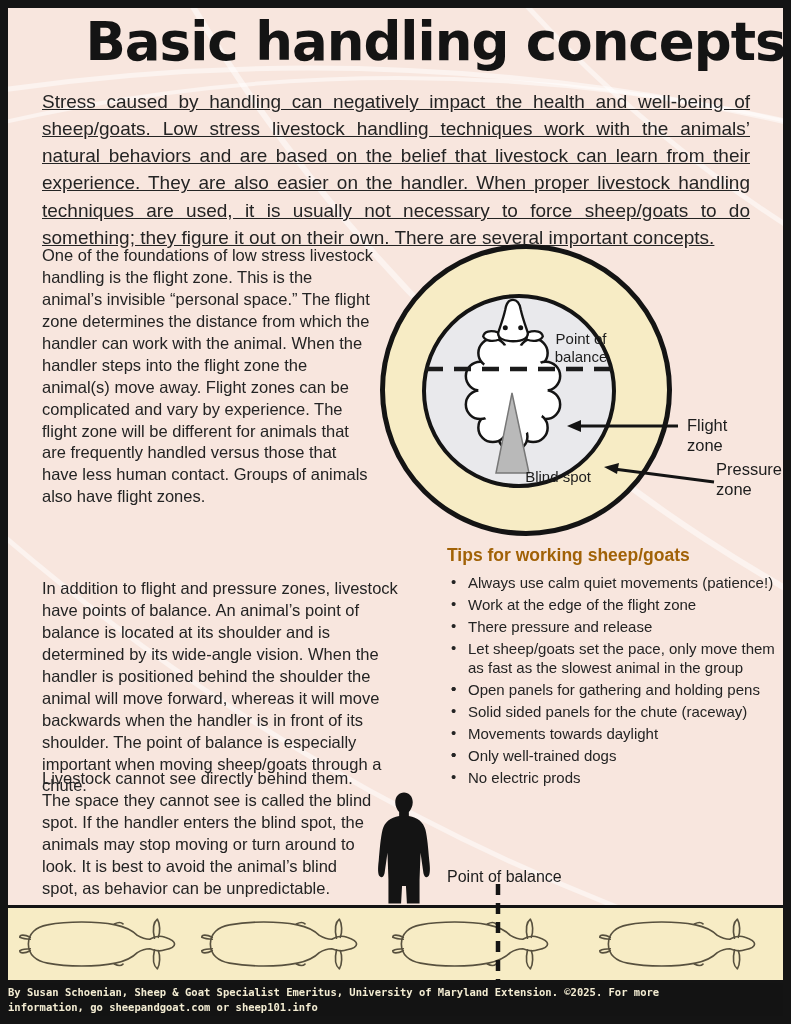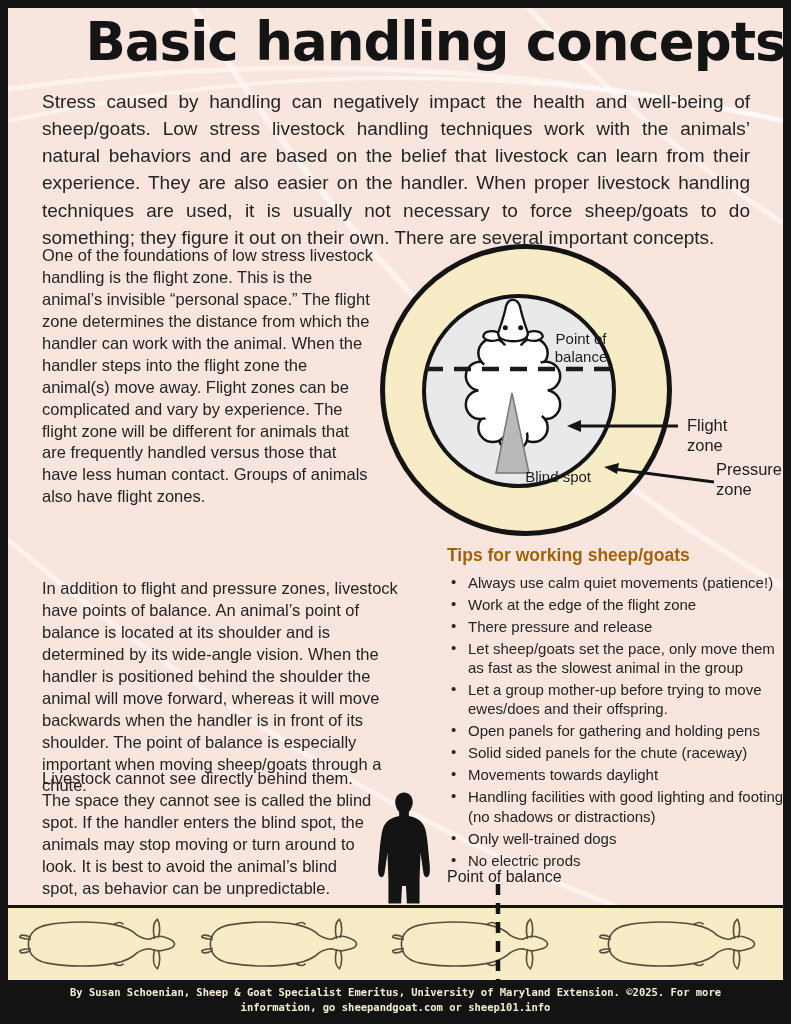--- a/index.html
+++ b/index.html
@@ -5,21 +5,21 @@
   html,body{margin:0;padding:0;background:#444;}
   .page{position:relative;width:791px;height:1024px;background:#141414;margin:0 auto;
         font-family:"Liberation Sans",sans-serif;color:#1f1f1f;}
   .content{position:absolute;left:8px;top:8px;width:775px;height:1008px;background:#f8e6de;overflow:hidden;}
   .bg-decor{position:absolute;left:0;top:0;z-index:0;pointer-events:none;}
   .layer{position:absolute;z-index:1;}
 
   .title{left:0;top:4px;width:100%;text-align:center;
          font-family:"DejaVu Sans",sans-serif;font-weight:800;font-size:53px;
          letter-spacing:-1px;color:#141414;line-height:1.15;padding-left:40px;}
-  .intro{left:34px;top:80px;width:708px;font-size:19px;line-height:1.43;text-align:justify;color:#242424;}
+  .intro{left:34px;top:80px;width:708px;font-size:19px;line-height:1.43;text-align:justify;color:#242424;text-decoration:underline;}
 
   .para{font-size:16.5px;line-height:1.33;color:#242424;}
   .p1{left:34px;top:237px;width:334px;}
   .p2{left:34px;top:479px;width:364px;}
   .p3{left:34px;top:570px;width:372px;}
   .p4{left:34px;top:760px;width:334px;}
 
   .outer-circle{left:372px;top:236px;width:292px;height:292px;border-radius:50%;
                 background:#f7ecc5;border:5px solid #141414;box-sizing:border-box;}
   .inner-circle{left:414px;top:286px;width:194px;height:194px;border-radius:50%;
@@ -43,21 +43,21 @@
   .human{left:361px;top:783px;width:70px;height:114px;z-index:2;}
   .lbl-pob-bottom{left:439px;top:859px;font-size:16px;color:#1d1d1d;}
   .vdash{left:486px;top:876px;width:8px;height:102px;z-index:5;}
 
   .strip{left:0;top:897px;width:775px;height:78px;background:#f7ecc5;box-sizing:border-box;
          border-top:3px solid #141414;border-bottom:3px solid #141414;z-index:2;}
   .strip .sheep-side{position:absolute;top:4px;width:172px;height:64px;}
   .ss1{left:7px;} .ss2{left:189px;} .ss3{left:380px;} .ss4{left:587px;}
 
   .footer{left:0;top:975px;width:775px;height:33px;background:#131313;z-index:2;
-          display:flex;flex-direction:column;justify-content:center;align-items:center;}
+          display:flex;flex-direction:column;justify-content:center;}
   .footer div{font-family:"DejaVu Sans Mono",monospace;font-weight:bold;font-size:10.5px;
               line-height:1.35;color:#f3ecd2;white-space:nowrap;}
 </style>
 </head>
 <body>
 
 <div class="page">
   <div class="content">
 
     <svg class="bg-decor" width="775" height="1008">
@@ -121,25 +121,25 @@
     <div class="layer lbl lbl-flight">Flight zone</div>
     <div class="layer lbl lbl-pressure">Pressure zone</div>
 
     <div class="layer tips">
       <h3>Tips for working sheep/goats</h3>
       <ul>
         <li><span class="bullet">•</span><span>Always use calm quiet movements (patience!)</span></li>
         <li><span class="bullet">•</span><span>Work at the edge of the flight zone</span></li>
         <li><span class="bullet">•</span><span>There pressure and release</span></li>
         <li><span class="bullet">•</span><span>Let sheep/goats set the pace, only move them as fast as the slowest animal in the group</span></li>
-        <li><span class="bullet">•</span><span>Let a group mother-up before trying to move ewes/does and their offspring.</span></li>
+        <li><span class="bullet">•</span></li>
         <li><span class="bullet">•</span><span>Open panels for gathering and holding pens</span></li>
         <li><span class="bullet">•</span><span>Solid sided panels for the chute (raceway)</span></li>
         <li><span class="bullet">•</span><span>Movements towards daylight</span></li>
-        <li><span class="bullet">•</span><span>Handling facilities with good lighting and footing (no shadows or distractions)</span></li>
+        <li><span class="bullet">•</span></li>
         <li><span class="bullet">•</span><span>Only well-trained dogs</span></li>
         <li><span class="bullet">•</span><span>No electric prods</span></li>
       </ul>
     </div>
 
     <svg class="layer human" viewBox="0 0 72 114">
       <path fill="#141414" d="M36,0 C31,0 27,4 27,10 C27,14 29,18 31,20 L31,24 C22,26 16,30 14,38 C12,46 11,58 10,70 C9,78 9,84 11,86 C13,88 15,87 16,83 L19,62 L20,90 L20,114 L33,114 L34,96 L38,96 L39,114 L52,114 L52,90 L53,62 L56,83 C57,87 59,88 61,86 C63,84 63,78 62,70 C61,58 60,46 58,38 C56,30 50,26 41,24 L41,20 C43,18 45,14 45,10 C45,4 41,0 36,0 Z"></path>
     </svg>
     <div class="layer lbl lbl-pob-bottom">Point of balance</div>
     <svg class="layer vdash" viewBox="0 0 8 102">

